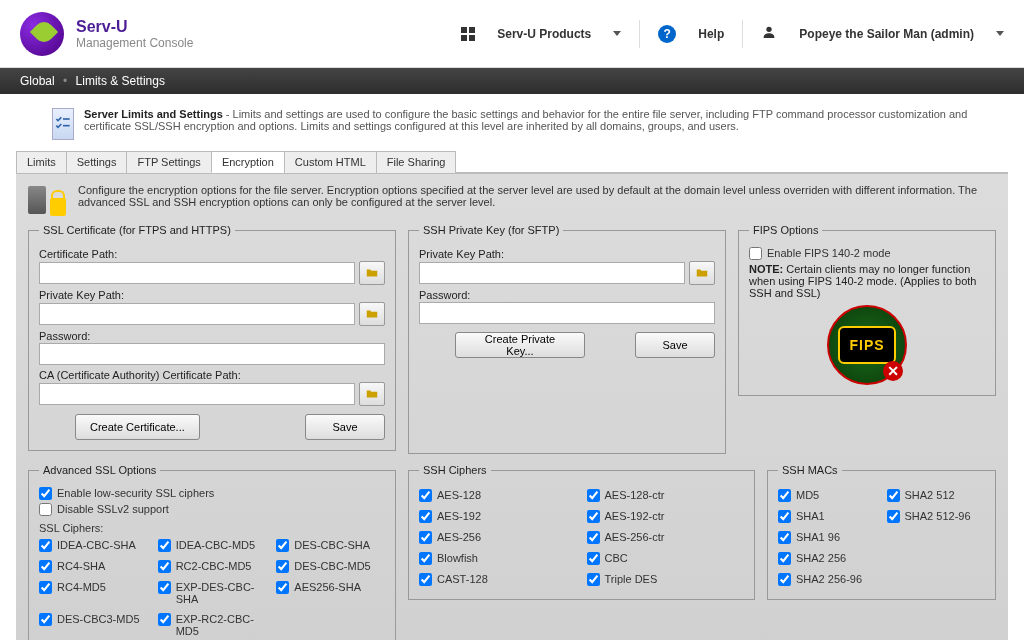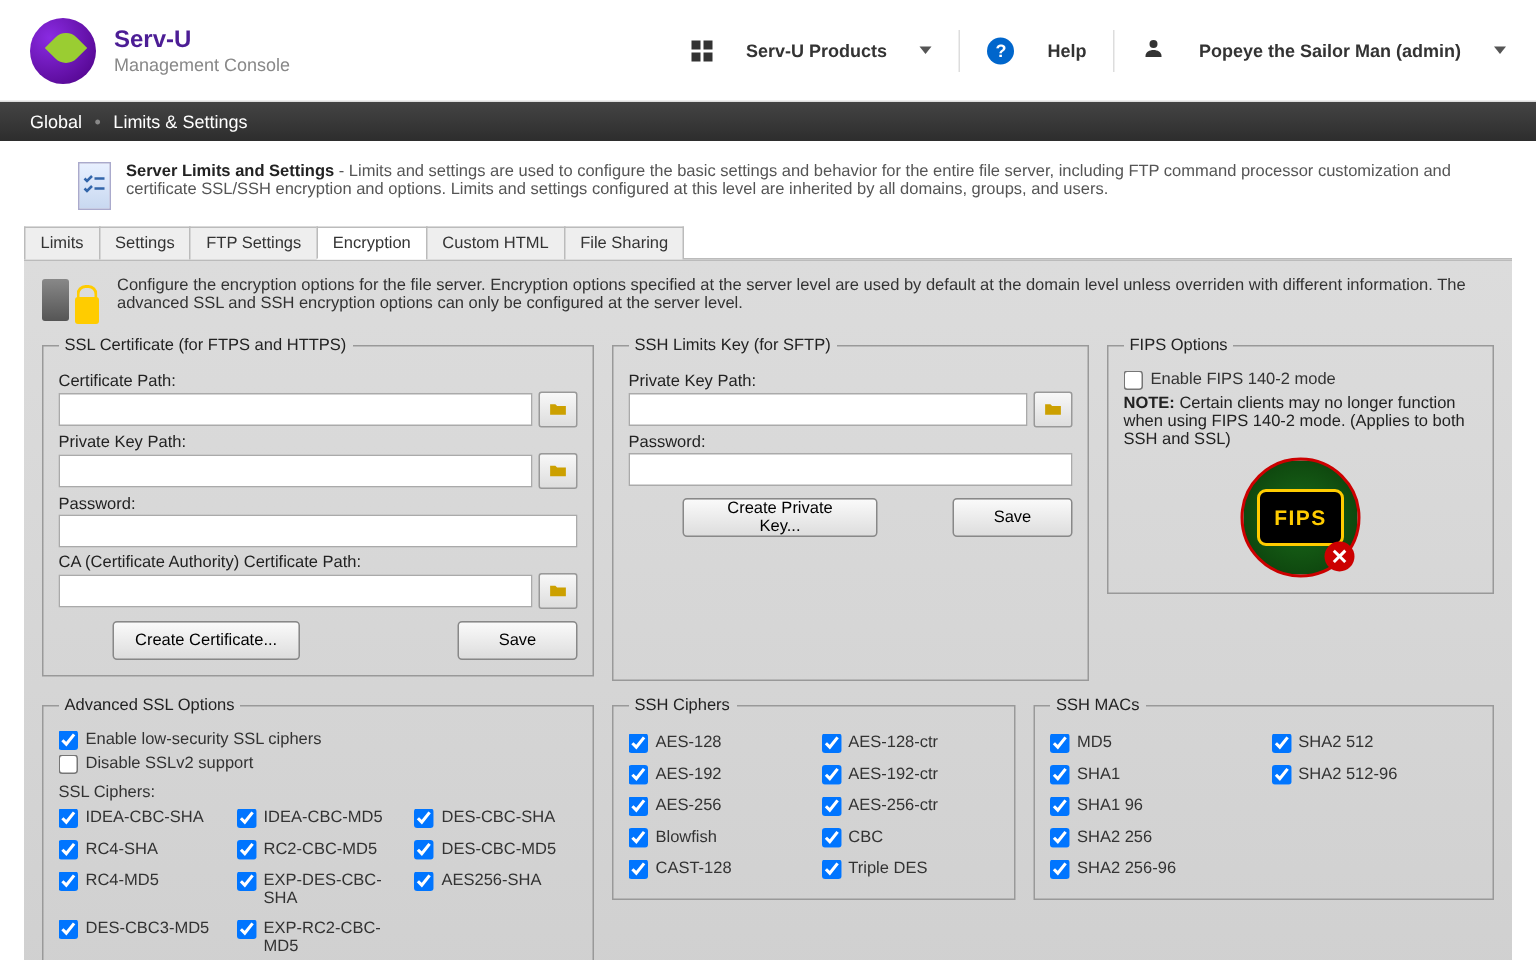--- a/index.html
+++ b/index.html
@@ -79,21 +79,21 @@
 .fips-badge { width: 80px; height: 80px; margin: 6px auto 0; position: relative; }
 .fips-outer { width: 80px; height: 80px; border-radius: 50%; background: radial-gradient(circle, #1a6b1a, #0a3a0a); border: 2px solid #c00; display: flex; align-items: center; justify-content: center; }
 .fips-inner { width: 58px; height: 38px; background: #000; border: 2px solid #ffcc00; border-radius: 6px; display: flex; align-items: center; justify-content: center; color: #ffcc00; font-weight: bold; font-size: 14px; letter-spacing: 1px; }
 .fips-x { position: absolute; bottom: 4px; right: 4px; width: 20px; height: 20px; background: #c00; border-radius: 50%; color: #fff; display: flex; align-items: center; justify-content: center; font-weight: bold; font-size: 14px; }
 
 .note { font-size: 11px; color: #222; margin-top: 3px; }
 .note b { font-weight: bold; }
 
 .lower-row { margin-top: 10px; }
 .adv-ssl { width: 368px; }
-.ssh-ciphers-fs { width: 269px; }
+.ssh-ciphers-fs { width: 347px; }
 .ssh-macs-fs { flex: 1; }
 </style>
 </head>
 <body>
 <div class="page">
 
 <div class="header">
   <div class="logo"></div>
   <div class="title-block">
     <h1>Serv-U</h1>
@@ -200,21 +200,21 @@
                 </svg>
               </button>
         </div>
         <div class="btn-row">
           <button class="btn">Create Certificate...</button>
           <button class="btn" style="min-width:80px">Save</button>
         </div>
       </fieldset>
 
       <fieldset class="col2" style="min-height:230px">
-        <legend>SSH Limits Key (for SFTP)</legend>
+        <legend>SSH Private Key (for SFTP)</legend>
         <div class="field-label">Private Key Path:</div>
         <div class="field-row">
           <input class="text-input" value="" style="">
           <button class="browse-btn">
                 <svg viewBox="0 0 24 24" fill="#cca000">
                   <path d="M3 6h6l2 2h10v10H3z"></path>
                 </svg>
               </button>
         </div>
         <div class="field-label">Password:</div>

